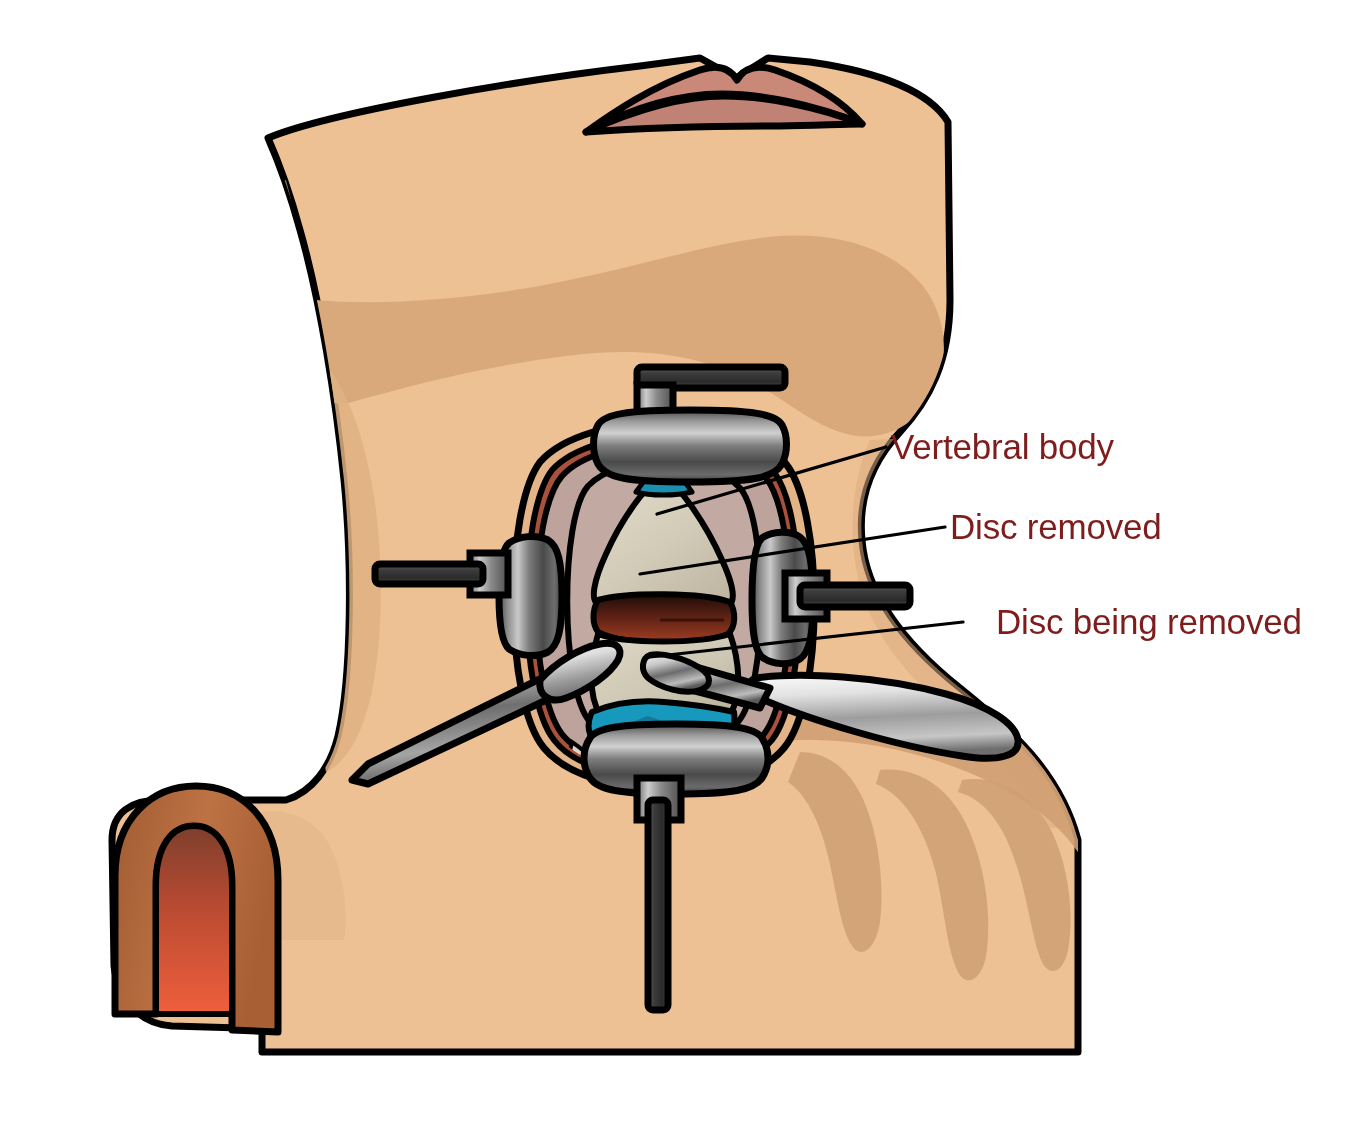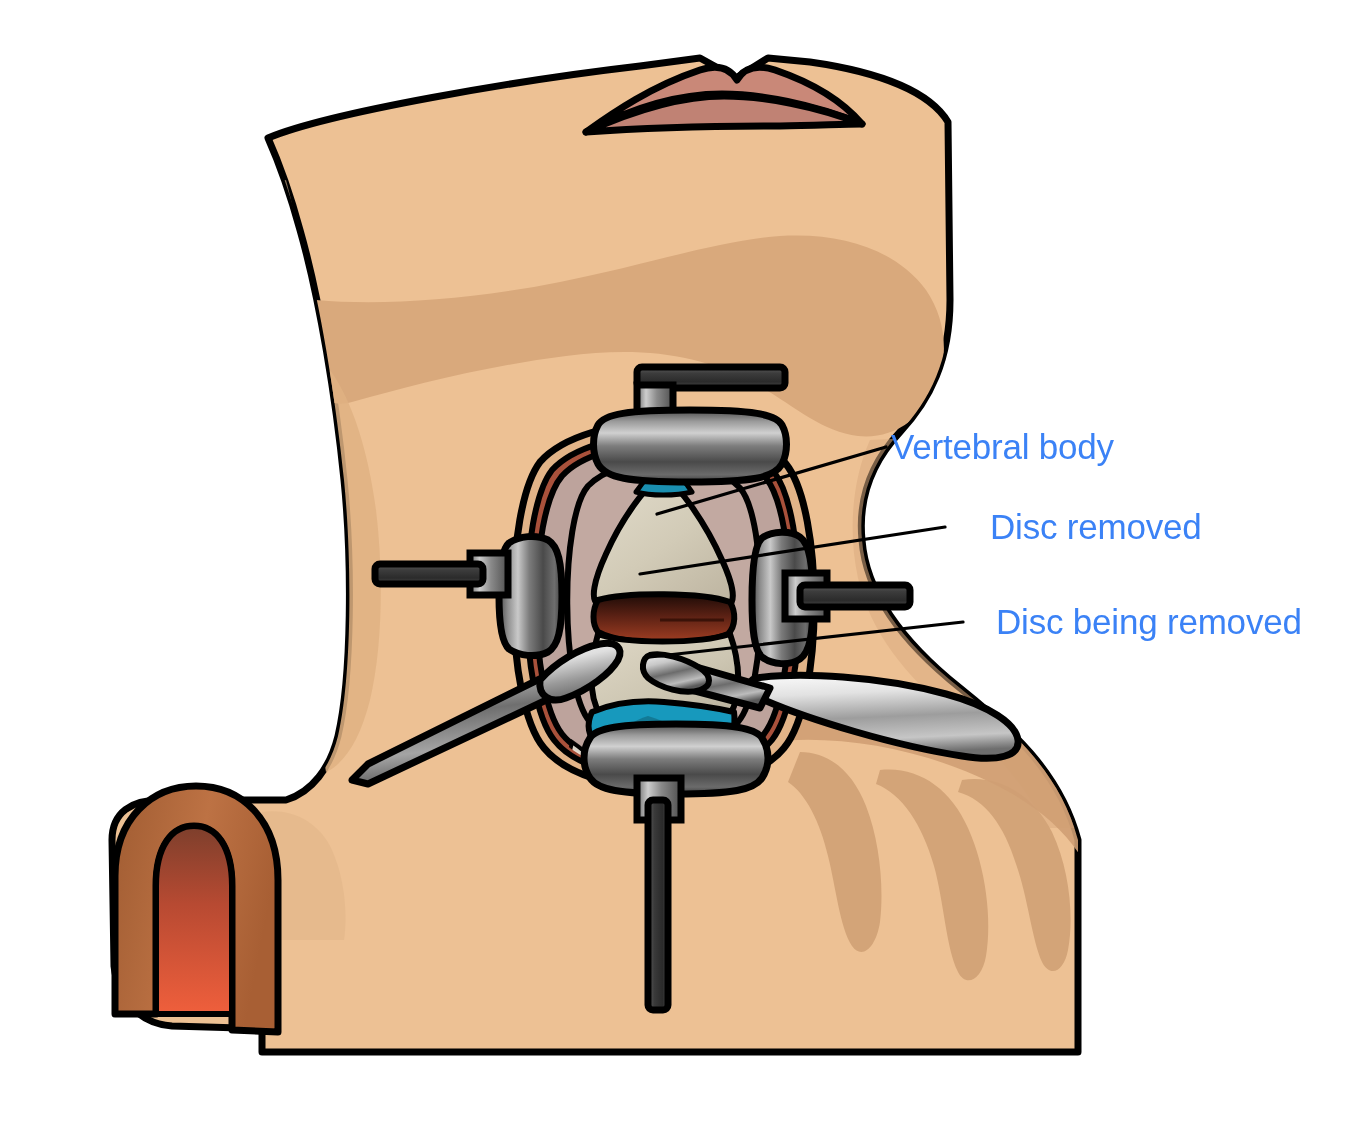--- a/index.html
+++ b/index.html
@@ -26,27 +26,27 @@
     left: 0;
     width: 1371px;
     height: 1138px;
     display: block;
   }
   .anno-label {
     position: absolute;
     font-family: "Liberation Sans", sans-serif;
     font-size: 35px;
     font-weight: 400;
-    color: #3b82f6;
+    color: #7f1d1d;
     white-space: nowrap;
     letter-spacing: -0.2px;
     line-height: 1;
   }
   #label-vertebral-body { left: 891px; top: 429px; }
-  #label-disc-removed   { left: 950px; top: 509px; margin-left: 40px; }
+  #label-disc-removed   { left: 950px; top: 509px; }
   #label-disc-being     { left: 996px; top: 604px; }
 </style>
 </head>
 <body>
 
 <div id="figure-root">
 
   <svg id="illustration" viewBox="0 0 1371 1138" xmlns="http://www.w3.org/2000/svg">
     <defs>
       <linearGradient id="gShoulderMuscle" x1="0" y1="0" x2="0" y2="1">

